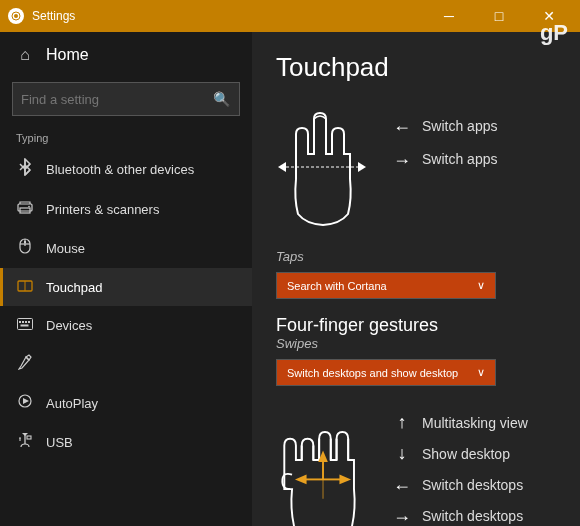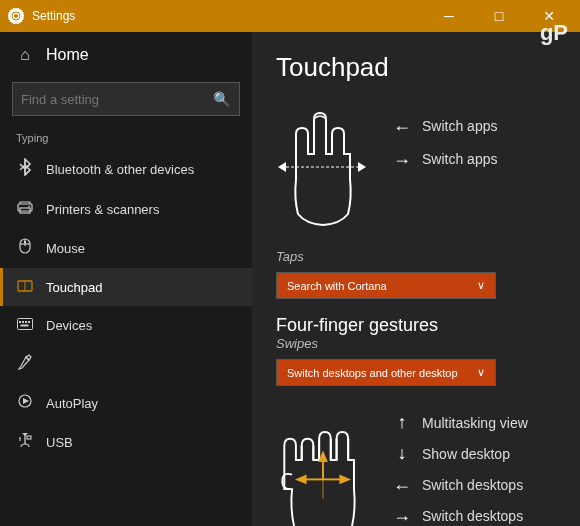--- a/index.html
+++ b/index.html
@@ -425,21 +425,21 @@
     <div class="dropdown-select">
       <span>Search with Cortana</span>
       <span>∨</span>
     </div>
 
     <div class="sub-section-title">Four-finger gestures</div>
 
     <div class="section-label">Swipes</div>
 
     <div class="dropdown-select">
-      <span>Switch desktops and other desktop</span>
+      <span>Switch desktops and show desktop</span>
       <span>∨</span>
     </div>
 
     <div class="four-finger-section">
 
       <div class="hand-svg-container">
         <svg class="hand-four" viewBox="0 0 95 155" fill="none" xmlns="http://www.w3.org/2000/svg">
 
           <path d="M15 90 Q13 110 17 128 Q25 142 47 143 Q69 142 77 128 Q81 110 79 90 L79 60 L73 60 L73 38 Q73 31 67 31 Q61 31 61 38 L61 60 L55 60 L55 38 Q55 31 49 31 Q43 31 43 38 L43 60 L37 60 L37 45 Q37 38 31 38 Q25 38 25 45 L25 60 L19 60 L19 45 Q19 38 13 38 Q7 38 7 45 L7 90 Z" stroke="#fff" stroke-width="2" fill="none"></path>
 

